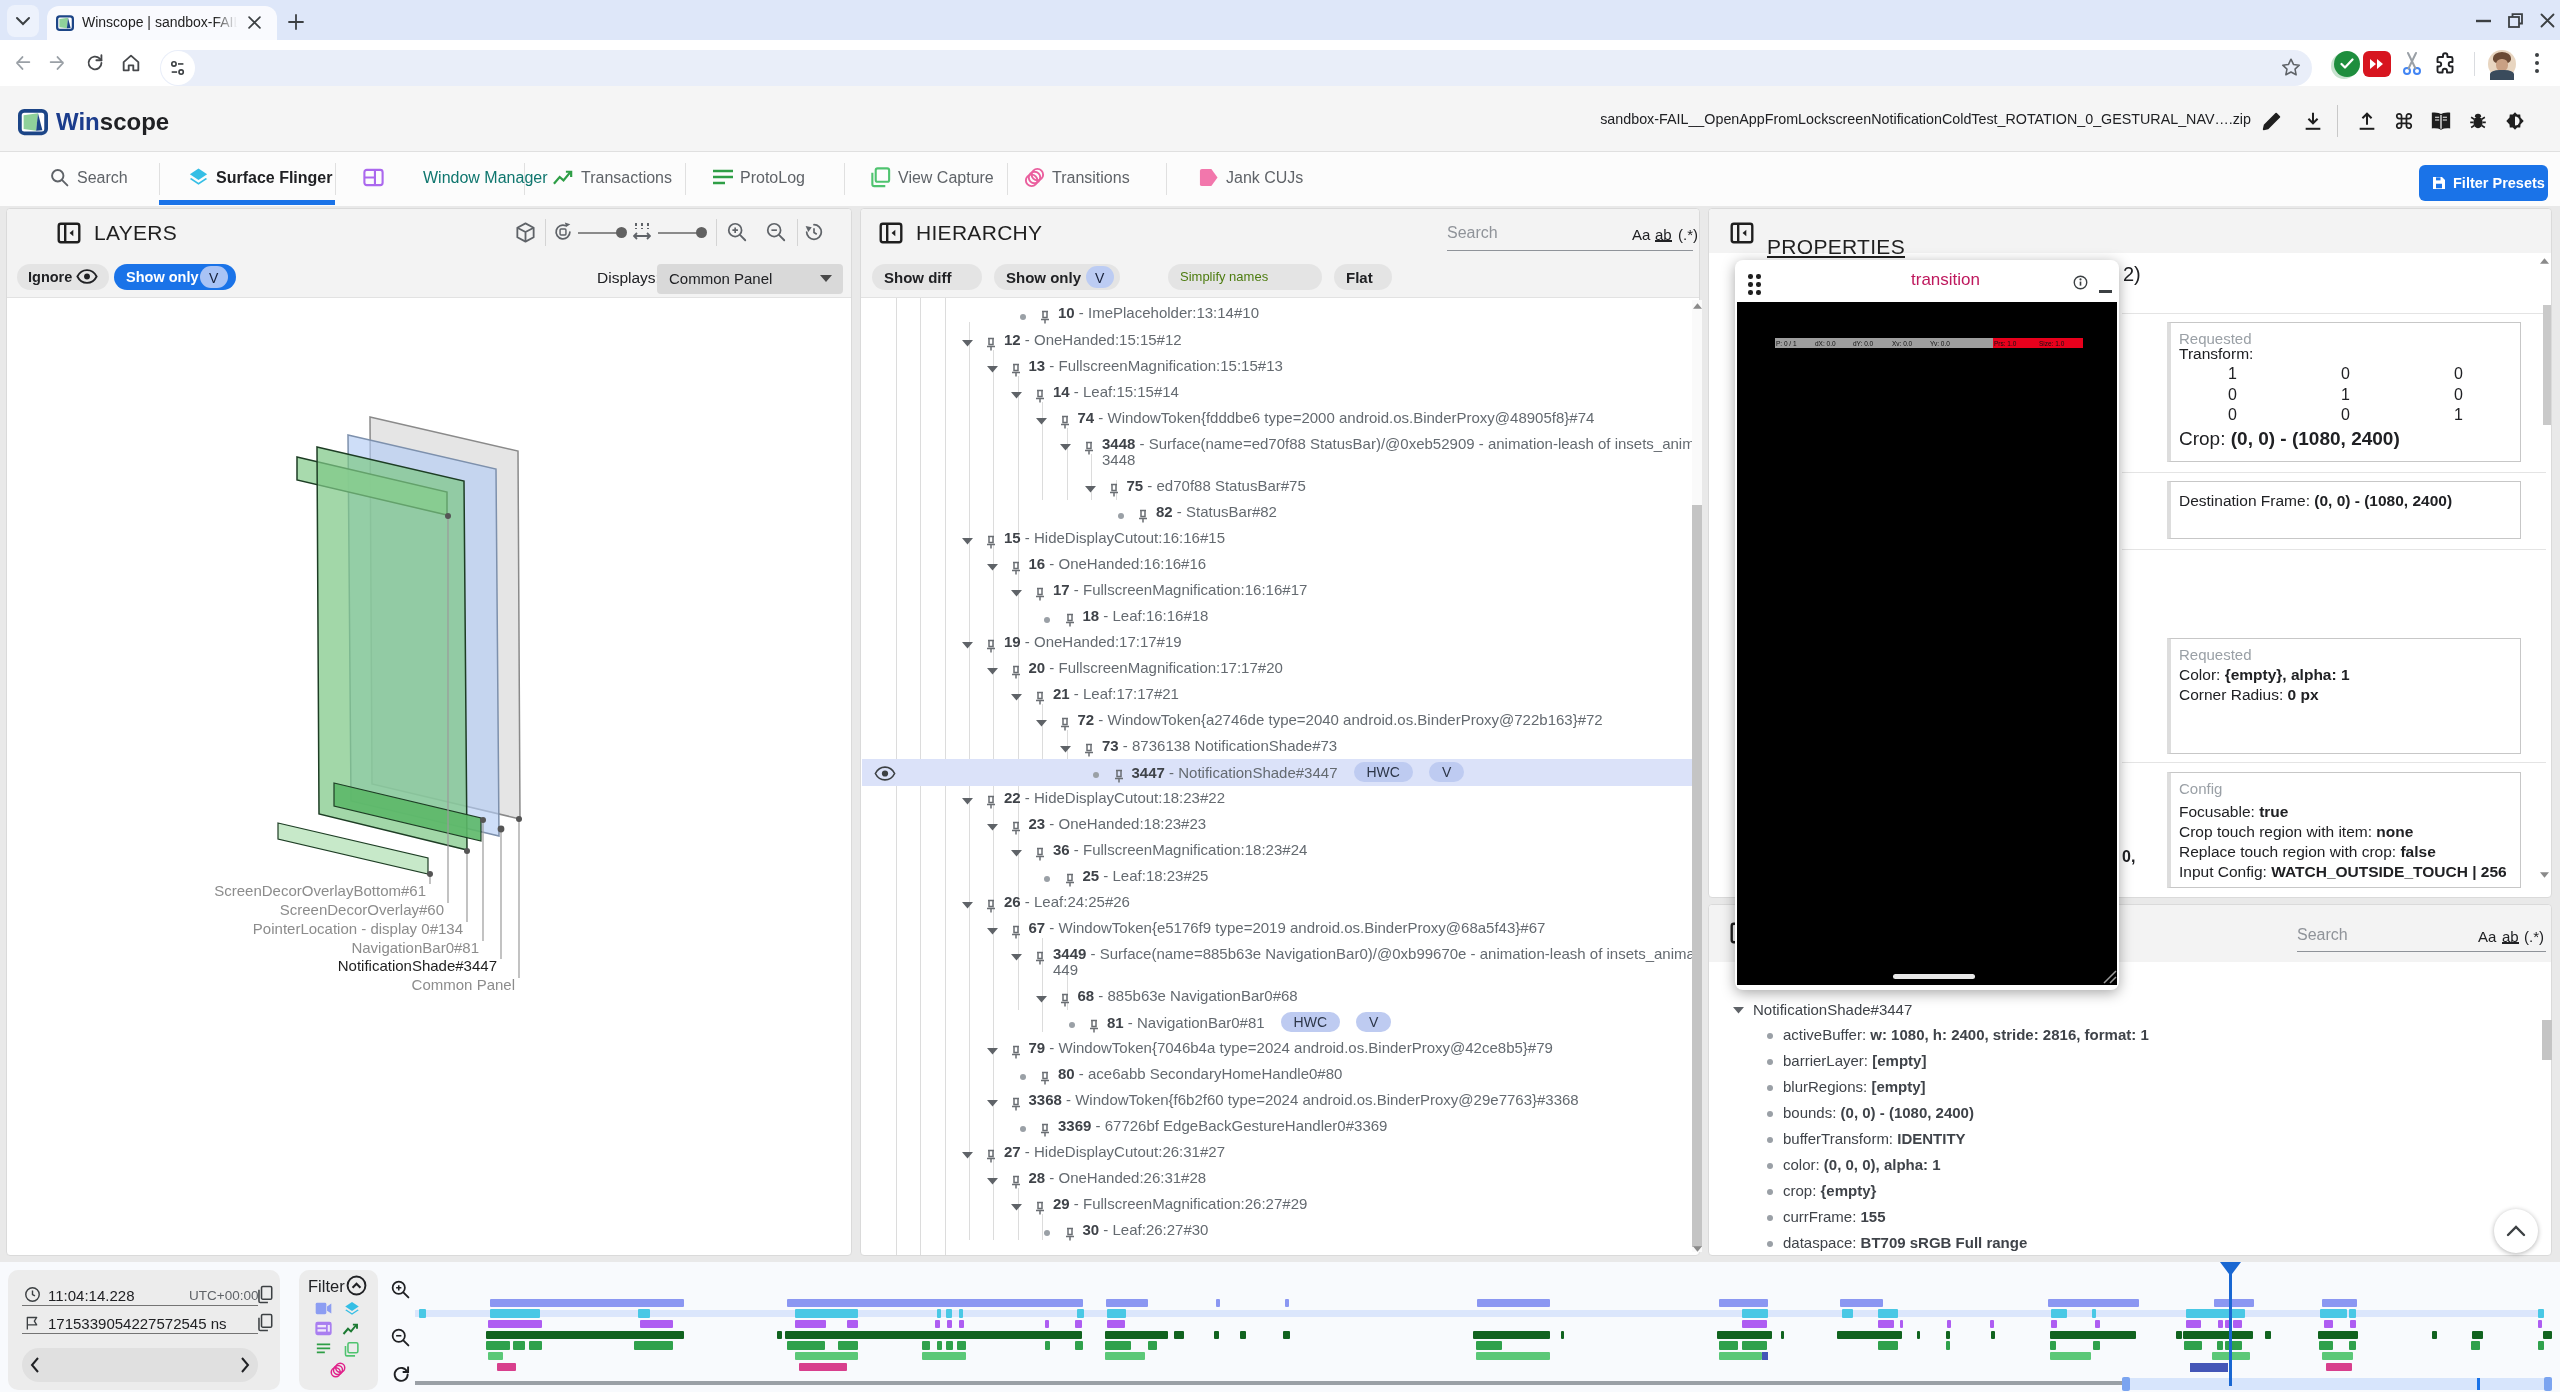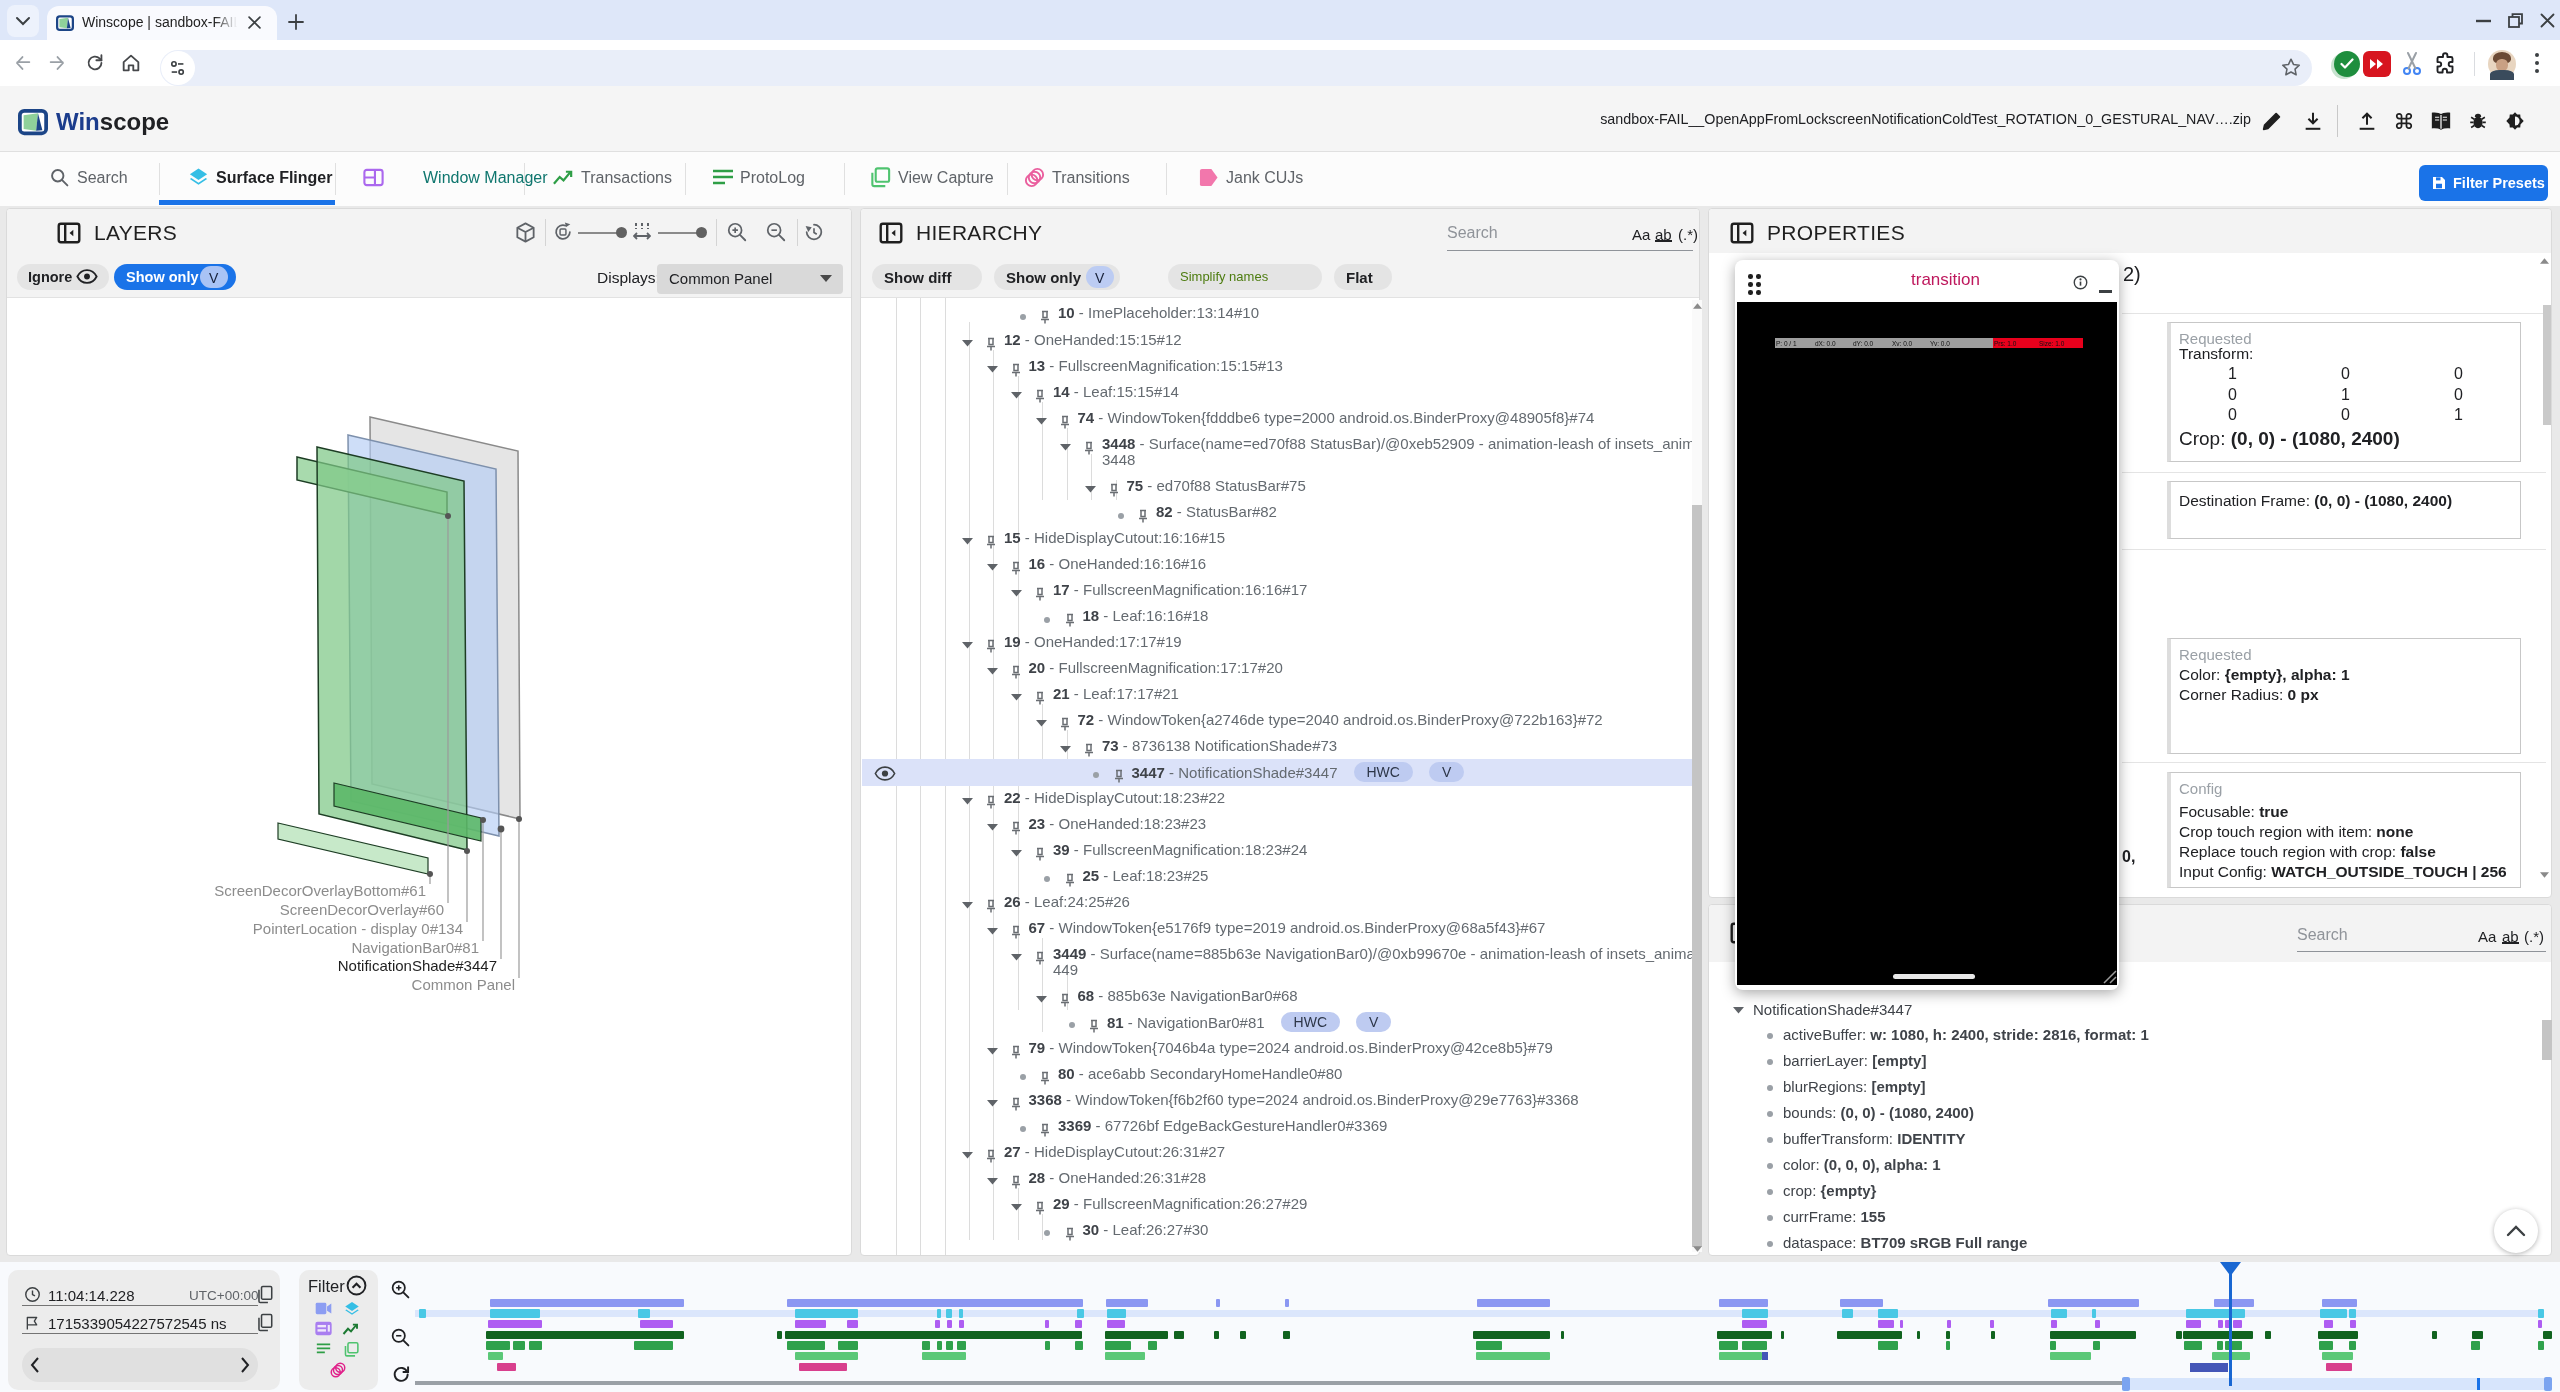--- a/index.html
+++ b/index.html
@@ -200,21 +200,21 @@
 <rect x="2.5" y="3.5" width="19" height="17" rx="2" stroke="#1f1f1f" stroke-width="2.2" fill="none"></rect>
 <path d="M8.5 4 V20" stroke="#1f1f1f" stroke-width="2.2"></path>
 <path d="M16 9 L12.5 12 L16 15 Z" fill="#1f1f1f"></path>
 </svg>
 <div style="position:absolute;left:916px;top:221px;height:26px;font-size:21px;font-weight:500;color:#1f1f1f;letter-spacing:0.3px;">HIERARCHY</div>
 <svg class="ic" style="left:1729px;top:220px" width="26.0" height="26.0" viewBox="0 0 24 24">
 <rect x="2.5" y="3.5" width="19" height="17" rx="2" stroke="#1f1f1f" stroke-width="2.2" fill="none"></rect>
 <path d="M8.5 4 V20" stroke="#1f1f1f" stroke-width="2.2"></path>
 <path d="M16 9 L12.5 12 L16 15 Z" fill="#1f1f1f"></path>
 </svg>
-<div style="position:absolute;left:1767px;top:221px;height:26px;font-size:21px;font-weight:500;color:#1f1f1f;letter-spacing:0.3px;">PROPERTIES</div>
+<div style="position:absolute;left:1767px;top:235px;height:26px;font-size:21px;font-weight:500;color:#1f1f1f;letter-spacing:0.3px;text-decoration:underline;">PROPERTIES</div>
 <svg class="ic" style="left:514px;top:221px" width="23" height="23" viewBox="0 0 24 24">
 <path d="M12 2.5 L20.5 7 V17 L12 21.5 L3.5 17 V7 Z" stroke="#5f6368" stroke-width="1.9" fill="none" stroke-linejoin="round"></path>
 <path d="M3.5 7 L12 11.5 L20.5 7 M12 11.5 V21.5" stroke="#5f6368" stroke-width="1.9" fill="none"></path>
 </svg>
 <div style="position:absolute;left:545px;top:219px;width:1px;height:27px;background:#d4d4d4;"></div>
 <svg class="ic" style="left:552px;top:221px" width="22" height="22" viewBox="0 0 24 24">
 <path d="M19.5 12 a7.5 7.5 0 1 1 -4.5 -6.9" stroke="#5f6368" stroke-width="1.9" fill="none" stroke-linecap="round"></path>
 <path d="M14 1.5 L15.5 6.5 L20 3.5 Z" fill="#5f6368"></path>
 <rect x="8.8" y="8.8" width="6.4" height="6.4" rx="1" stroke="#5f6368" stroke-width="1.6" fill="none"></rect>
 </svg>
@@ -467,21 +467,21 @@
 <div style="position:absolute;left:147.5px;top:818.5px;width:16px;height:18px;"><svg style="position:relative;top:2px;display:inline-block" width="14" height="15" viewBox="0 0 14 15">
 <path d="M4 1.5 H10 M5 1.5 V7.5 H9 V1.5 M3 9.5 H11 M7 9.5 V13.5" stroke="#6a6e73" stroke-width="1.5" fill="none"></path>
 </svg></div>
 <div style="position:absolute;left:167.5px;top:814.5px;height:21px;font-size:15px;color:#646a70;white-space:nowrap;"><b style="color:#3f4349;font-weight:bold">23</b> - OneHanded:18:23#23</div>
 <svg class="ic" style="left:150px;top:849.5px" width="11" height="7" viewBox="0 0 11 7">
         <path d="M0 0 L5.5 6.5 L11 0 Z" fill="#5f6368"></path>
       </svg>
 <div style="position:absolute;left:172px;top:844.5px;width:16px;height:18px;"><svg style="position:relative;top:2px;display:inline-block" width="14" height="15" viewBox="0 0 14 15">
 <path d="M4 1.5 H10 M5 1.5 V7.5 H9 V1.5 M3 9.5 H11 M7 9.5 V13.5" stroke="#6a6e73" stroke-width="1.5" fill="none"></path>
 </svg></div>
-<div style="position:absolute;left:192px;top:840.5px;height:21px;font-size:15px;color:#646a70;white-space:nowrap;"><b style="color:#3f4349;font-weight:bold">39</b> - FullscreenMagnification:18:23#24</div>
+<div style="position:absolute;left:192px;top:840.5px;height:21px;font-size:15px;color:#646a70;white-space:nowrap;"><b style="color:#3f4349;font-weight:bold">36</b> - FullscreenMagnification:18:23#24</div>
 <div style="position:absolute;left:183.0px;top:876.0px;width:6px;height:6px;background:#9aa0a6;border-radius:50%;"></div>
 <div style="position:absolute;left:201.5px;top:870.5px;width:16px;height:18px;"><svg style="position:relative;top:2px;display:inline-block" width="14" height="15" viewBox="0 0 14 15">
 <path d="M4 1.5 H10 M5 1.5 V7.5 H9 V1.5 M3 9.5 H11 M7 9.5 V13.5" stroke="#6a6e73" stroke-width="1.5" fill="none"></path>
 </svg></div>
 <div style="position:absolute;left:221.5px;top:866.5px;height:21px;font-size:15px;color:#646a70;white-space:nowrap;"><b style="color:#3f4349;font-weight:bold">25</b> - Leaf:18:23#25</div>
 <svg class="ic" style="left:101px;top:901.5px" width="11" height="7" viewBox="0 0 11 7">
         <path d="M0 0 L5.5 6.5 L11 0 Z" fill="#5f6368"></path>
       </svg>
 <div style="position:absolute;left:123px;top:896.5px;width:16px;height:18px;"><svg style="position:relative;top:2px;display:inline-block" width="14" height="15" viewBox="0 0 14 15">
 <path d="M4 1.5 H10 M5 1.5 V7.5 H9 V1.5 M3 9.5 H11 M7 9.5 V13.5" stroke="#6a6e73" stroke-width="1.5" fill="none"></path>

